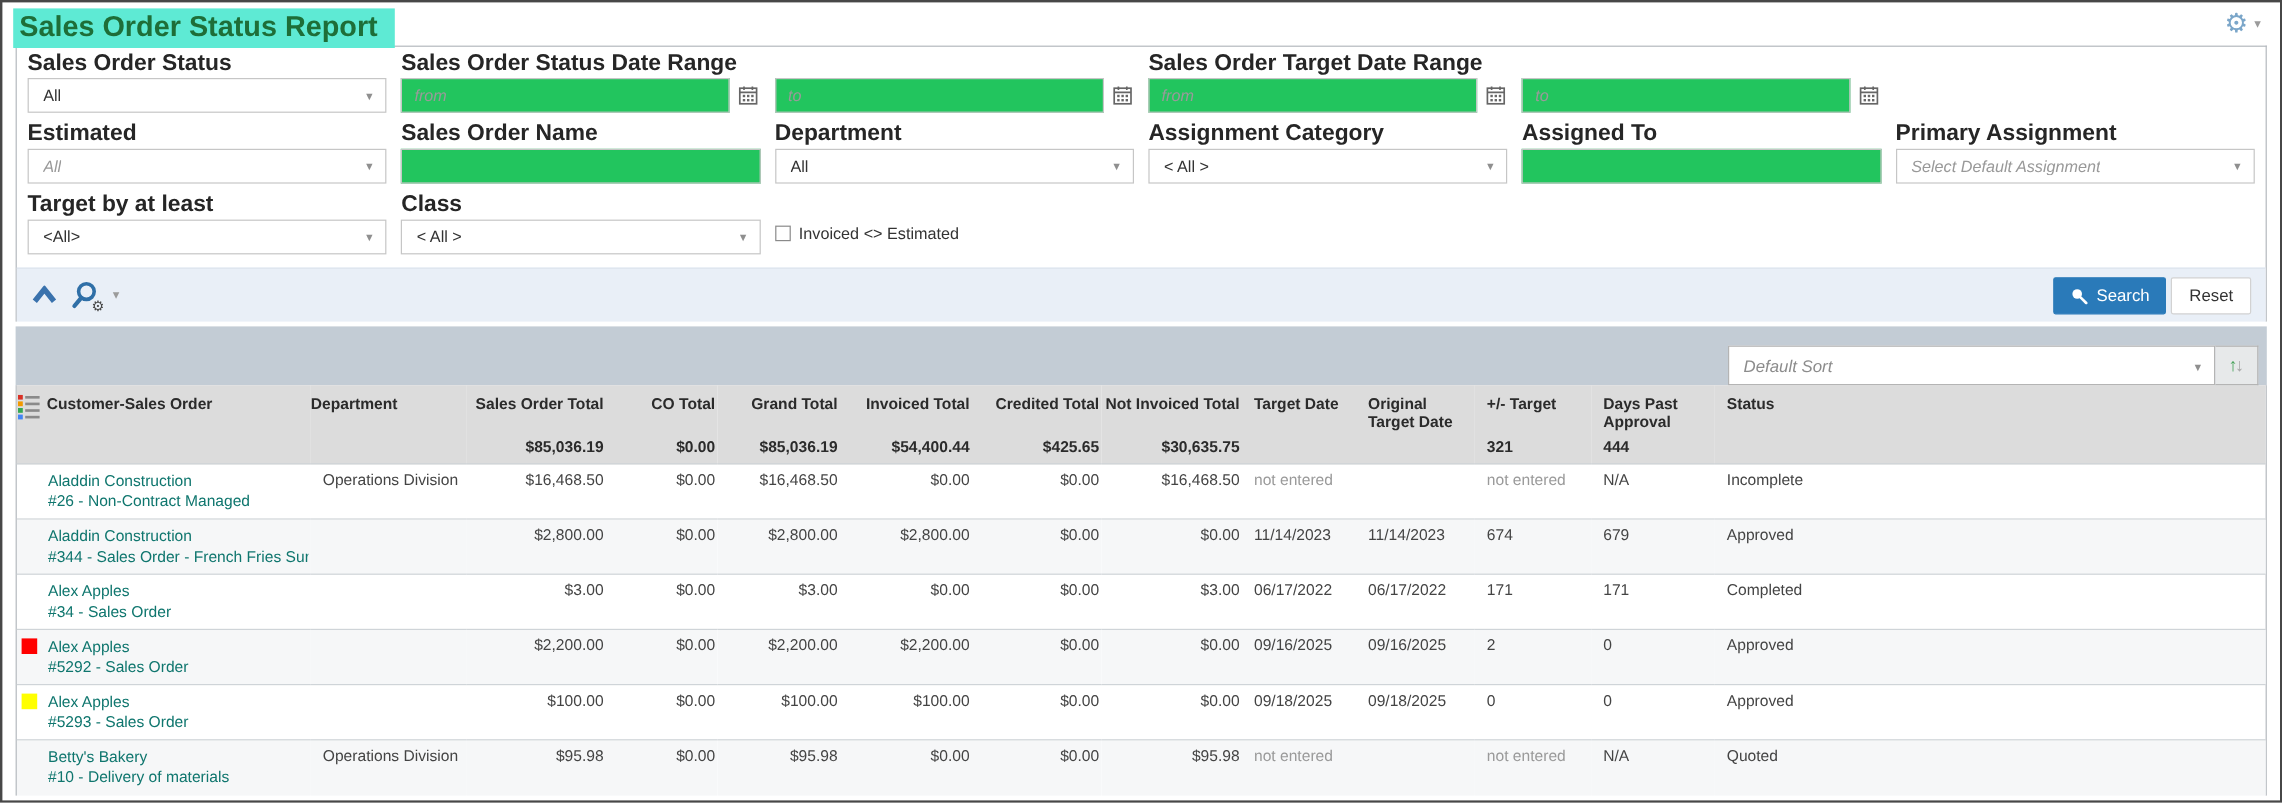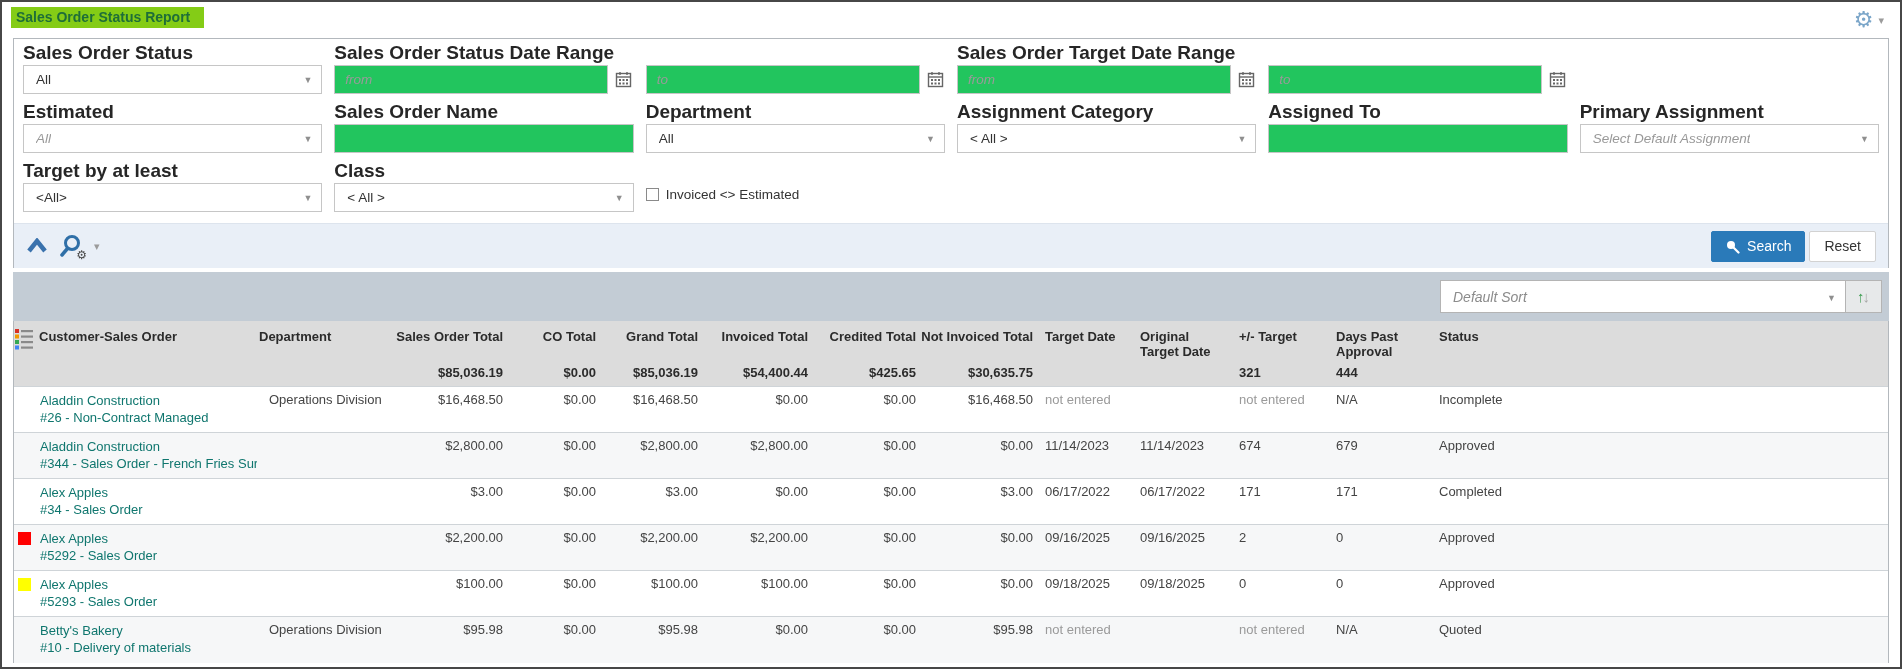--- a/index.html
+++ b/index.html
@@ -1,21 +1,21 @@
 <!DOCTYPE html>
 <html><head>
 <meta charset="utf-8">
 <style>
   * { box-sizing: border-box; }
   body { margin: 0; background: #e9e9e9; font-family: "Liberation Sans", sans-serif; }
   .screen { position: relative; width: 1902px; height: 669px; border: 2px solid #474747; background: #fff; overflow: hidden; }
 
   
   .titlebar { height: 36px; position: relative; }
-  .page-title { position: absolute; left: 9px; top: 5px; background: #84cc16; color: #1e6e38; font-size: 14px; font-weight: bold; padding: 2px 14px 3px 5px; white-space: nowrap; }
+  .page-title { position: absolute; left: 9px; top: 5px; background: #5eead4; color: #1e6e38; font-size: 24px; font-weight: bold; padding: 2px 14px 3px 5px; white-space: nowrap; }
   .gear-wrap { position: absolute; right: 16px; top: 7px; display: flex; align-items: center; gap: 5px; cursor: pointer; }
   .gear { color: #7ba6c9; font-size: 22px; line-height: 1; }
   .caret-sm { color: #9b9b9b; font-size: 11px; line-height: 1; }
 
   
   .report-body { margin: 0 11px; border: 1px solid #b3b8bd; border-bottom: none; background: #fff; }
   .filter-grid { display: grid; grid-template-columns: repeat(6, 1fr); column-gap: 12px; row-gap: 8px; padding: 4px 9px 11px 9px; }
   .cell { min-width: 0; }
   .flabel { font-size: 19px; font-weight: bold; color: #262626; margin: 2px 0 4px; min-height: 16px; line-height: 16px; white-space: nowrap; }
   .select { position: relative; height: 29px; border: 1px solid #c6c6c6; background: #fff; display: flex; align-items: center; padding: 0 24px 0 12px; font-size: 13.5px; color: #333; cursor: pointer; width: 100%; max-width: 308px; }
@@ -36,21 +36,21 @@
   
   .toolbar { height: 45px; background: #e9eff7; border-top: 1px solid #dde4ed; display: flex; align-items: center; padding: 0 12px; }
   .tb-left { display: flex; align-items: center; gap: 11px; flex: 1; }
   .icon-btn { cursor: pointer; display: flex; align-items: center; }
   .mag-wrap { position: relative; }
   .mag-gear { position: absolute; right: -4px; bottom: -4px; font-size: 12px; color: #4a4a4a; }
   .btn-search { display: inline-flex; align-items: center; gap: 7px; background: #2a7ab9; color: #fff; border: 1px solid #2a7ab9; font-size: 14px; height: 31px; padding: 0 13px; cursor: pointer; font-family: inherit; border-radius: 2px; }
   .btn-reset { background: #fff; color: #333; border: 1px solid #d2d2d2; font-size: 14px; height: 31px; padding: 0 14px; margin-left: 4px; cursor: pointer; font-family: inherit; border-radius: 2px; }
 
   
-  .sort-bar { margin: 4px 11px 0; background: #c3ccd5; height: 49px; display: flex; align-items: center; justify-content: flex-end; padding: 4px 7px; }
+  .sort-bar { margin: 4px 11px 0; background: #c3ccd5; height: 49px; display: flex; align-items: flex-start; justify-content: flex-end; padding: 16px 7px; }
   .sort-select { width: 406px; height: 33px; background: #fff; border: 1px solid #b4b4b4; display: flex; align-items: center; padding: 0 12px; position: relative; font-size: 14px; cursor: pointer; }
   .sort-val { color: #8c8c8c; font-style: italic; }
   .sort-select .caret { top: 12px; }
   .sort-btn { width: 36px; height: 33px; background: #e7e9ea; border: 1px solid #b4b4b4; border-left: none; display: flex; align-items: center; justify-content: center; font-size: 15px; cursor: pointer; }
   .arrow-up { color: #3d9e51; font-weight: bold; }
   .arrow-down { color: #a9a9a9; margin-left: -2px; }
 
   
   .table-wrap { margin: 0 11px; border-left: 1px solid #b3b8bd; border-right: 1px solid #b3b8bd; }
   table.grid { width: 100%; border-collapse: collapse; table-layout: fixed; }

